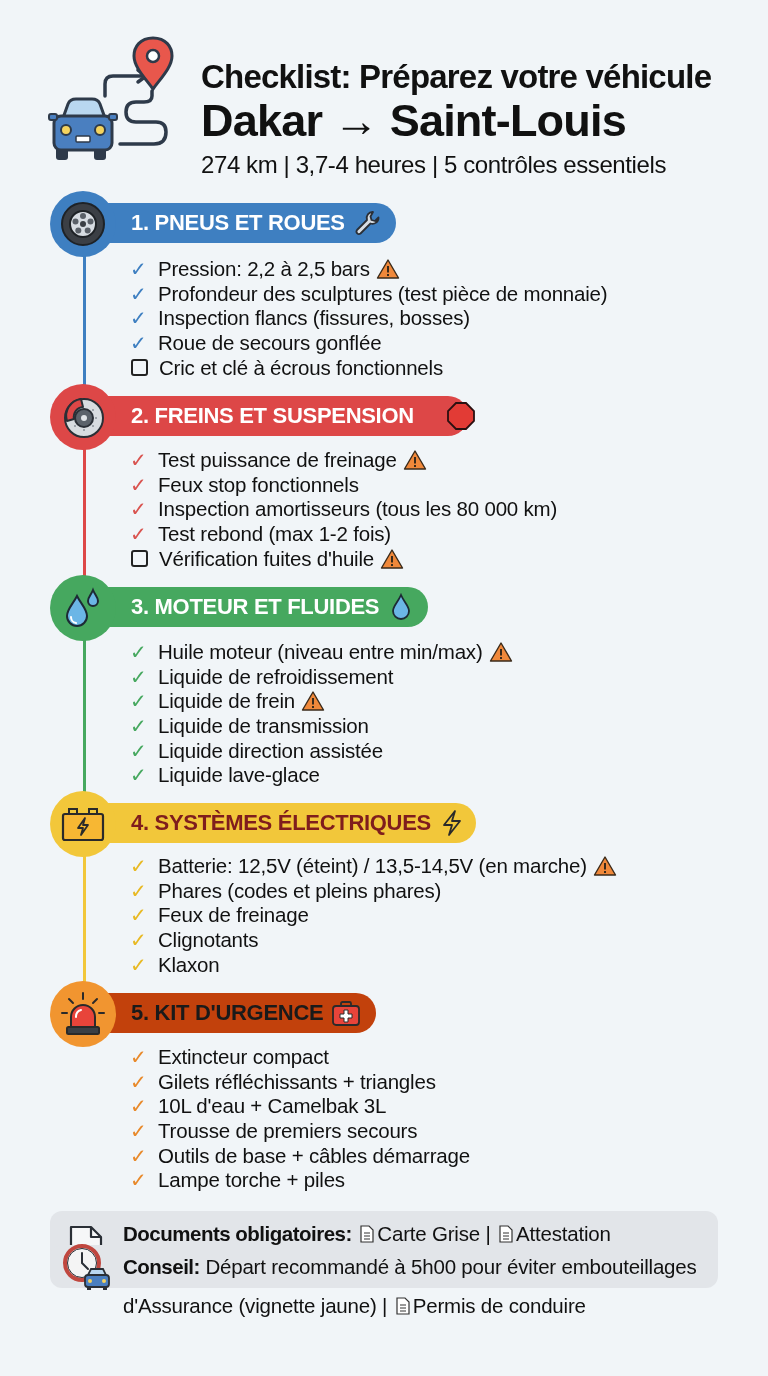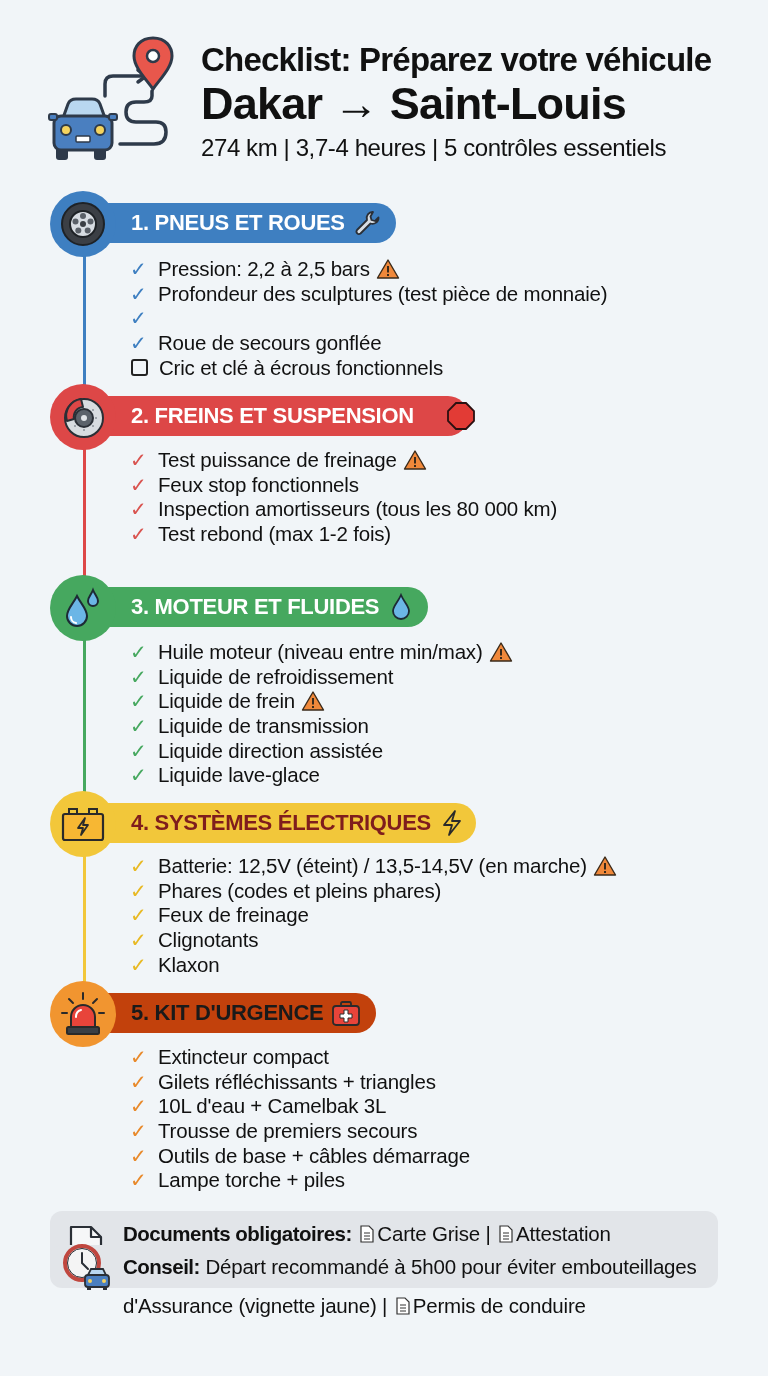--- a/index.html
+++ b/index.html
@@ -6,21 +6,21 @@
   html, body { width: 768px; height: 1376px; }
   body {
     background: #f1f5f8;
     font-family: "Liberation Sans", sans-serif;
     color: #111;
     position: relative;
     overflow: hidden;
   }
   .header { position: absolute; left: 48px; top: 36px; width: 690px; height: 135px; }
   .header .logo { position: absolute; left: 0; top: 0; width: 135px; height: 130px; }
-  .header .titles { position: absolute; left: 153px; top: 5px; }
+  .header .titles { position: absolute; left: 153px; top: 22px; }
   .title1 { font-size: 33px; font-weight: bold; letter-spacing: -0.8px; line-height: 38px; white-space: nowrap; }
   .title2 { font-size: 45px; font-weight: bold; letter-spacing: -0.8px; line-height: 50px; white-space: nowrap; }
   .subtitle { font-size: 24px; line-height: 34px; letter-spacing: -0.4px; white-space: nowrap; margin-top: 2px; }
 
   .section { position: absolute; left: 50px; }
   .section .pill {
     position: absolute; left: 18px; top: 12px; height: 40px; border-radius: 20px;
     display: flex; align-items: center; padding-left: 63px; padding-right: 14px;
   }
   .section .pill .ptitle { font-size: 22px; font-weight: bold; letter-spacing: -0.3px; color: #fff; white-space: nowrap; }
@@ -105,20 +105,21 @@
             <rect x="11" y="16" width="2" height="2" fill="#3a2a1a"></rect>
           </svg>
         </span>
       </div>
     <div class="item">
         <span class="mark" style="color:#3e7fc1;">✓</span>
         <span>Profondeur des sculptures (test pièce de monnaie)</span>
       </div>
     <div class="item">
         <span class="mark" style="color:#3e7fc1;">✓</span>
+        <span>Inspection flancs (fissures, bosses)</span>
       </div>
     <div class="item">
         <span class="mark" style="color:#3e7fc1;">✓</span>
         <span>Roue de secours gonflée</span>
       </div>
     <div class="item">
         <span class="box"></span>
         <span>Cric et clé à écrous fonctionnels</span>
       </div>
   </div>
@@ -165,20 +166,31 @@
         <span class="mark" style="color:#d9534f;">✓</span>
         <span>Feux stop fonctionnels</span>
       </div>
     <div class="item">
         <span class="mark" style="color:#d9534f;">✓</span>
         <span>Inspection amortisseurs (tous les 80 000 km)</span>
       </div>
     <div class="item">
         <span class="mark" style="color:#d9534f;">✓</span>
         <span>Test rebond (max 1-2 fois)</span>
+      </div>
+    <div class="item">
+        <span class="box"></span>
+        <span>Vérification fuites d'huile</span>
+        <span class="warn">
+          <svg width="24" height="22" viewBox="0 0 24 22">
+            <path d="M12 2 L22.5 20 H1.5 Z" fill="#f0883a" stroke="#3a2a1a" stroke-width="1.4" stroke-linejoin="round"></path>
+            <rect x="11" y="8" width="2" height="6.5" fill="#3a2a1a"></rect>
+            <rect x="11" y="16" width="2" height="2" fill="#3a2a1a"></rect>
+          </svg>
+        </span>
       </div>
   </div>
 </div>
 
 <div class="vline" style="top:636px;height:160px;background:#46a85f;"></div>
 <div class="section" style="top:575px;">
   <div class="pill" style="background:#46a85f;width:360px;">
     <span class="ptitle">3. MOTEUR ET FLUIDES</span>
     <span class="picon">
       <svg width="22" height="28" viewBox="0 0 22 28">

